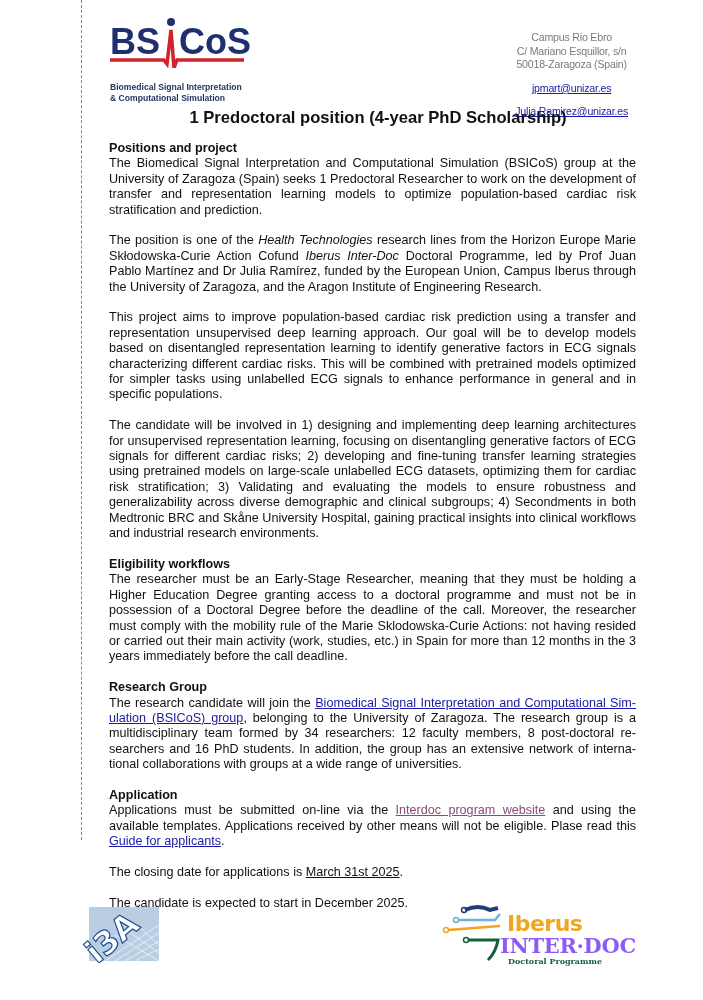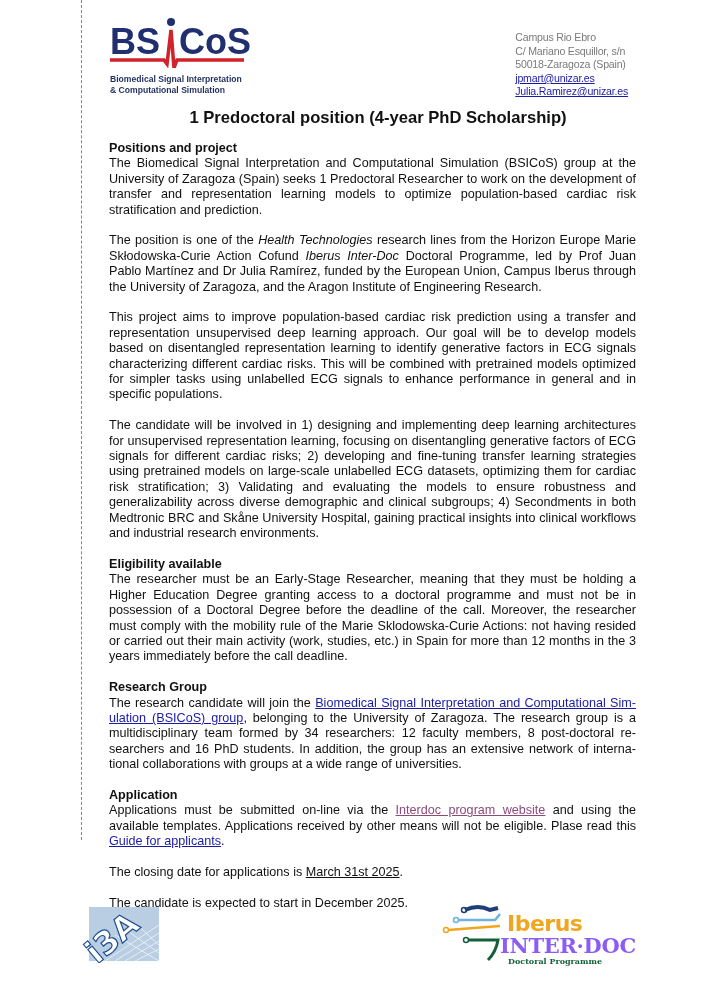--- a/index.html
+++ b/index.html
@@ -3,25 +3,25 @@
 <meta charset="utf-8">
 <style>
   html, body { margin: 0; padding: 0; background: #ffffff; }
   body { width: 703px; height: 1000px; position: relative; overflow: hidden;
          font-family: "Liberation Sans", sans-serif; color: #111; }
   .margin-line { position: absolute; left: 81px; top: 0; height: 840px; width: 0;
                  border-left: 1px dashed #6f8aa3; }
   
   .logo { position: absolute; left: 110px; top: 16px; width: 150px; }
   .logo svg { display: block; }
-  .logo-sub { font-size: 8.6px; font-weight: bold; color: #1f2f5f; line-height: 11px; margin-top: 6px; }
+  .logo-sub { font-size: 8.6px; font-weight: bold; color: #1f2f5f; line-height: 11px; margin-top: 14px; }
   
-  .contact { position: absolute; right: 75px; top: 31px; text-align: left;
+  .contact { position: absolute; right: 75px; top: 31px; text-align: center;
              font-size: 10.6px; line-height: 13.6px; color: #7a7a7a; letter-spacing: -0.2px; }
-  .contact a { color: #1a1aa8; text-decoration: underline; display: block; }
+  .contact a { color: #1a1aa8; text-decoration: underline; display: block; margin-top: 10px; }
   .contact span { display: block; }
   
   .title { position: absolute; left: 108px; width: 540px; top: 108px; text-align: center;
            font-size: 16.6px; font-weight: bold; color: #111; }
   
   .content { position: absolute; left: 109px; width: 527px; top: 141px;
              font-size: 12.6px; line-height: 15.4px; text-align: justify; }
   .content h2 { font-size: 12.6px; font-weight: bold; margin: 0; line-height: 15.4px; }
   .content p { margin: 0 0 15.4px 0; }
   .content a.lnk { color: #1a1aa8; text-decoration: underline; }
@@ -66,21 +66,21 @@
 
 <div class="title">1 Predoctoral position (4-year PhD Scholarship)</div>
 
 <div class="content">
   <h2>Positions and project</h2>
   <p>The Biomedical Signal Interpretation and Computational Simulation (BSICoS) group at the University of Zaragoza (Spain) seeks 1 Predoctoral Researcher to work on the development of transfer and representation learning models to optimize population-based cardiac risk stratification and prediction.</p>
   <p><span>The position is one of the </span><i>Health Technologies</i><span> research lines from the Horizon Europe Marie Skłodowska-Curie Action Cofund </span><i>Iberus Inter-Doc</i><span> Doctoral Programme, led by Prof Juan Pablo Martínez and Dr Julia Ramírez, funded by the European Union, Campus Iberus through the University of Zaragoza, and the Aragon Institute of Engineering Research.</span></p>
   <p>This project aims to improve population-based cardiac risk prediction using a transfer and representation unsupervised deep learning approach. Our goal will be to develop models based on disentangled representation learning to identify generative factors in ECG signals characterizing different cardiac risks. This will be combined with pretrained models optimized for simpler tasks using unlabelled ECG signals to enhance performance in general and in specific populations.</p>
   <p>The candidate will be involved in 1) designing and implementing deep learning architectures for unsupervised representation learning, focusing on disentangling generative factors of ECG signals for different cardiac risks; 2) developing and fine-tuning transfer learning strategies using pretrained models on large-scale unlabelled ECG datasets, optimizing them for cardiac risk stratification; 3) Validating and evaluating the models to ensure robustness and generalizability across diverse demographic and clinical subgroups; 4) Secondments in both Medtronic BRC and Skåne University Hospital, gaining practical insights into clinical workflows and industrial research environments.</p>
 
-  <h2>Eligibility available</h2>
+  <h2>Eligibility workflows</h2>
   <p>The researcher must be an Early-Stage Researcher, meaning that they must be holding a Higher Education Degree granting access to a doctoral programme and must not be in possession of a Doctoral Degree before the deadline of the call. Moreover, the researcher must comply with the mobility rule of the Marie Sklodowska-Curie Actions: not having resided or carried out their main activity (work, studies, etc.) in Spain for more than 12 months in the 3 years immediately before the call deadline.</p>
 
   <h2>Research Group</h2>
   <p><span>The research candidate will join the </span><a class="lnk">Biomedical Signal Interpretation and Computational Sim-ulation (BSICoS) group</a><span>, belonging to the University of Zaragoza. The research group is a multidisciplinary team formed by 34 researchers: 12 faculty members, 8 post-doctoral re-searchers and 16 PhD students. In addition, the group has an extensive network of interna-tional collaborations with groups at a wide range of universities.</span></p>
 
   <h2>Application</h2>
   <p><span>Applications must be submitted on-line via the </span><a class="lnk-visited">Interdoc program website</a><span> and using the available templates. Applications received by other means will not be eligible. Plase read this </span><a class="lnk">Guide for applicants</a><span>.</span></p>
   <p><span>The </span><span class="b">closing date</span><span> for applications is </span><span class="u">March 31st 2025</span><span>.</span></p>
   <p>The candidate is expected to start in December 2025.</p>
 </div>

